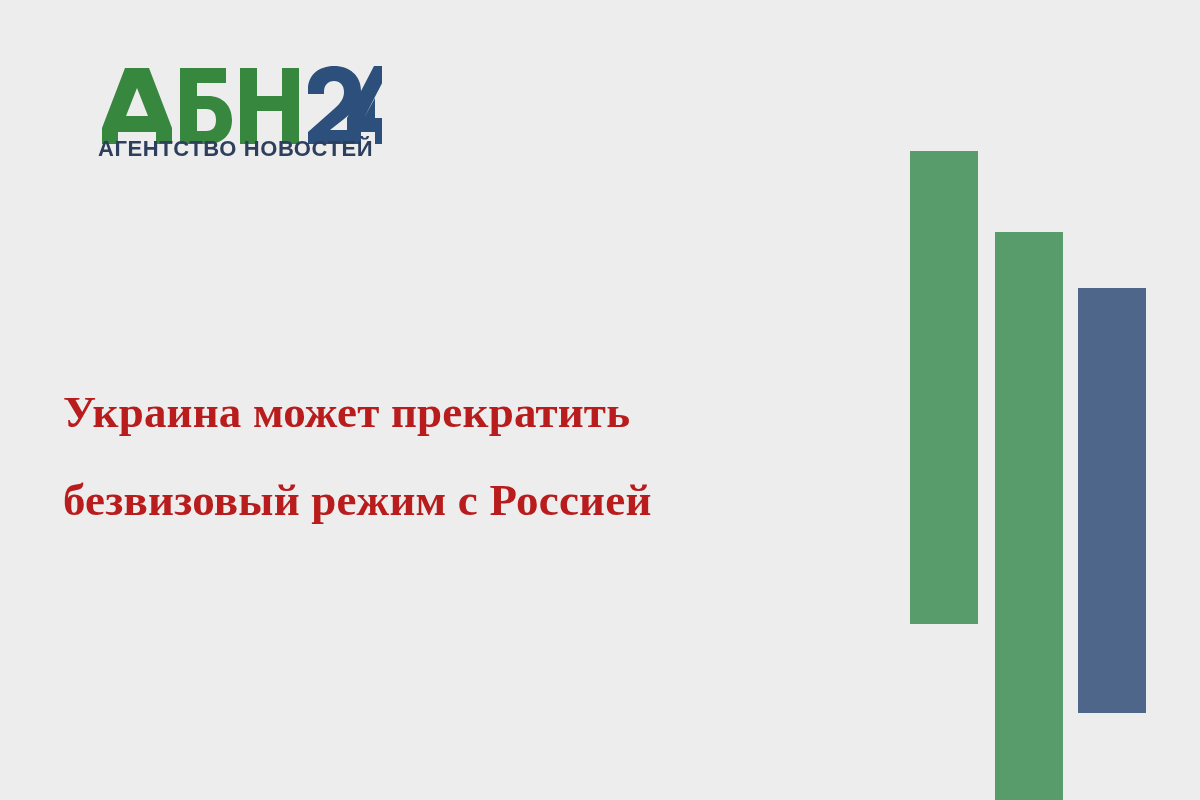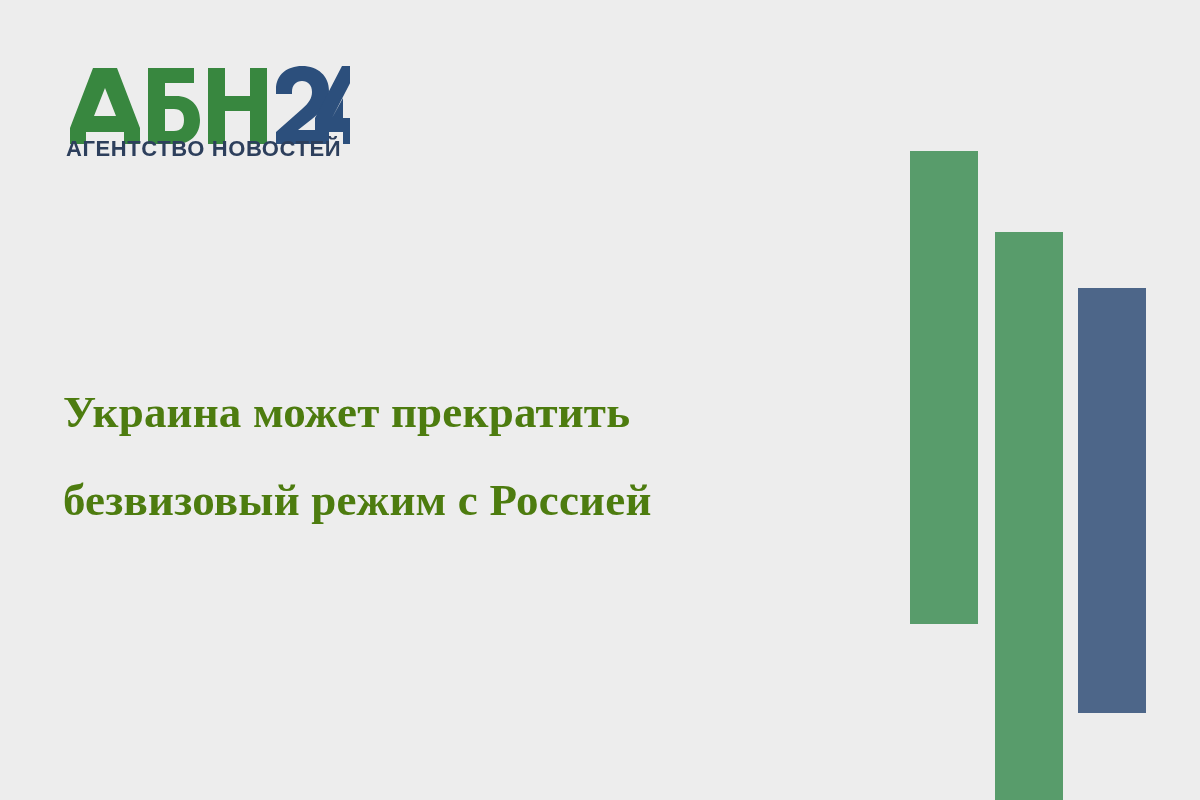--- a/index.html
+++ b/index.html
@@ -16,21 +16,21 @@
     position: relative;
     width: 1200px;
     height: 800px;
     background: #ededed;
     overflow: hidden;
   }
 
   
   .logo {
     position: absolute;
-    left: 60px;
+    left: 92px;
     top: 62px;
     width: 290px;
     height: 96px;
     text-align: right;
   }
   .logo svg {
     display: block;
     width: 100%;
     height: 100%;
   }
@@ -99,21 +99,21 @@
 
       <g fill="#2c4f7c">
         <path d="M272 56 L299 4 L282 4 L255 56 L255 70 L283 70 L283 82 L299 82 L299 70
                  L306 70 L306 56 Z M272 56 L283 56 L283 36 Z"></path>
       </g>
 
       <text x="6" y="94" font-family="Liberation Sans, sans-serif" font-size="22" font-weight="700" letter-spacing="0.6" fill="#2d3f5c">АГЕНТСТВО НОВОСТЕЙ</text>
     </svg>
   </div>
 
-  <h1 class="headline" style="color: #4d7c0f;">Украина может прекратить
+  <h1 class="headline" style="color: #b91c1c;">Украина может прекратить
 безвизовый режим с Россией</h1>
 
   <div class="bars">
     <div class="bar bar-1" style="left: 910px; top: 151px; width: 68px; height: 473px; background: rgb(88, 156, 107);"></div>
     <div class="bar bar-2" style="left: 995px; top: 232px; width: 68px; height: 568px; background: rgb(88, 156, 107);"></div>
     <div class="bar bar-3" style="left: 1078px; top: 288px; width: 68px; height: 425px; background: rgb(77, 102, 137);"></div>
   </div>
 
 </div>
 

